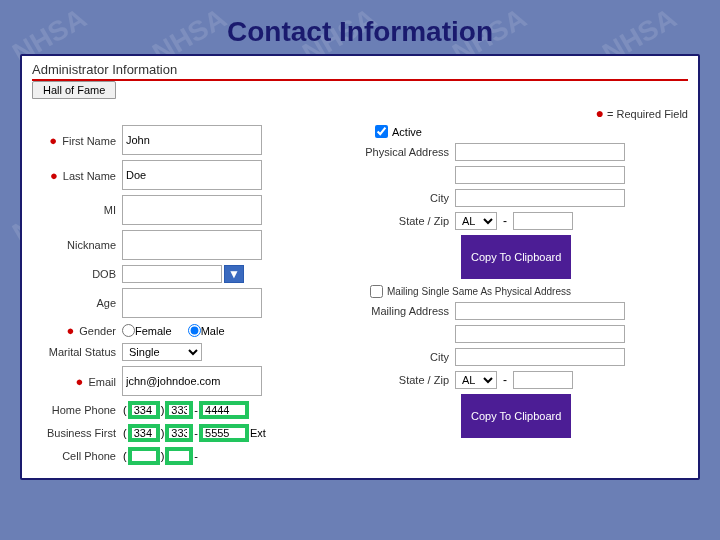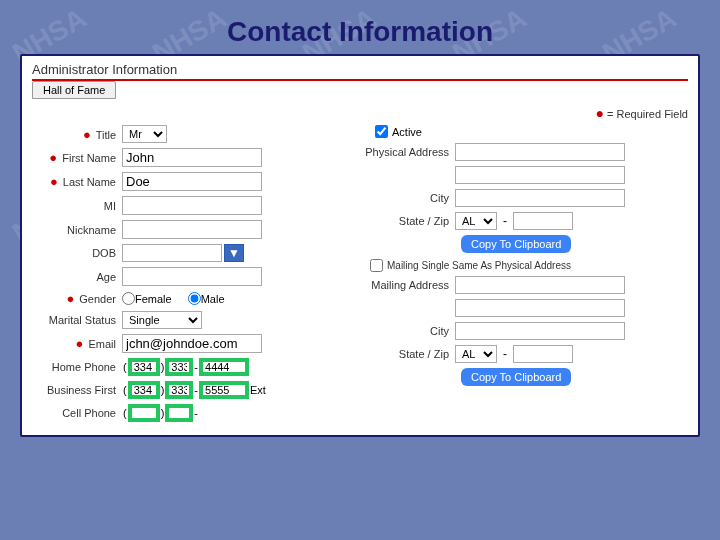--- a/index.html
+++ b/index.html
@@ -117,22 +117,22 @@
 
     .required-indicator {
       color: #cc0000;
       font-size: 13px;
       margin-right: 2px;
     }
 
     .field-input {
       border: 1px solid #aaa;
       padding: 1px 3px;
-      font-size: 13px;
-      height: 19px;
+      font-size: 11px;
+      height: 30px;
     }
 
     .input-normal {
       width: 140px;
     }
 
     select.field-select {
       border: 1px solid #aaa;
       padding: 1px 2px;
       font-size: 11px;
@@ -198,27 +198,27 @@
     .phone-area { width: 32px; }
     .phone-3 { width: 28px; }
     .phone-4 { width: 50px; }
 
     .phone-dash {
       margin: 0 1px;
       font-size: 11px;
     }
 
     .copy-btn {
-      background: #3b82f6;
+      background: #4c1d95;
       color: white;
       border: none;
-      padding: 3px 10px;
+      padding: 16px 10px;
       font-size: 11px;
       cursor: pointer;
-      border-radius: 6px;
+      border-radius: 0;
       white-space: nowrap;
     }
 
     .active-row {
       display: flex;
       align-items: center;
       gap: 4px;
       font-size: 11px;
       margin-bottom: 5px;
       justify-content: flex-start;
@@ -293,32 +293,20 @@
 
     <div class="required-legend">
       <span class="required-dot">●</span>
       <span>= Required Field</span>
     </div>
 
     <div class="two-col">
 
       <div class="left-col">
 
-        <div class="field-row">
-          <span class="field-label">
-            <span class="required-indicator">●</span>
-            <span>Title</span>
-          </span>
-          <select class="field-select">
-            <option>Mr</option>
-            <option>Mrs</option>
-            <option>Ms</option>
-            <option>Dr</option>
-          </select>
-        </div>
 
         <div class="field-row">
           <span class="field-label">
             <span class="required-indicator">●</span>
             <span>First Name</span>
           </span>
           <input class="field-input input-normal" type="text" value="John" style="">
         </div>
 
         <div class="field-row">

